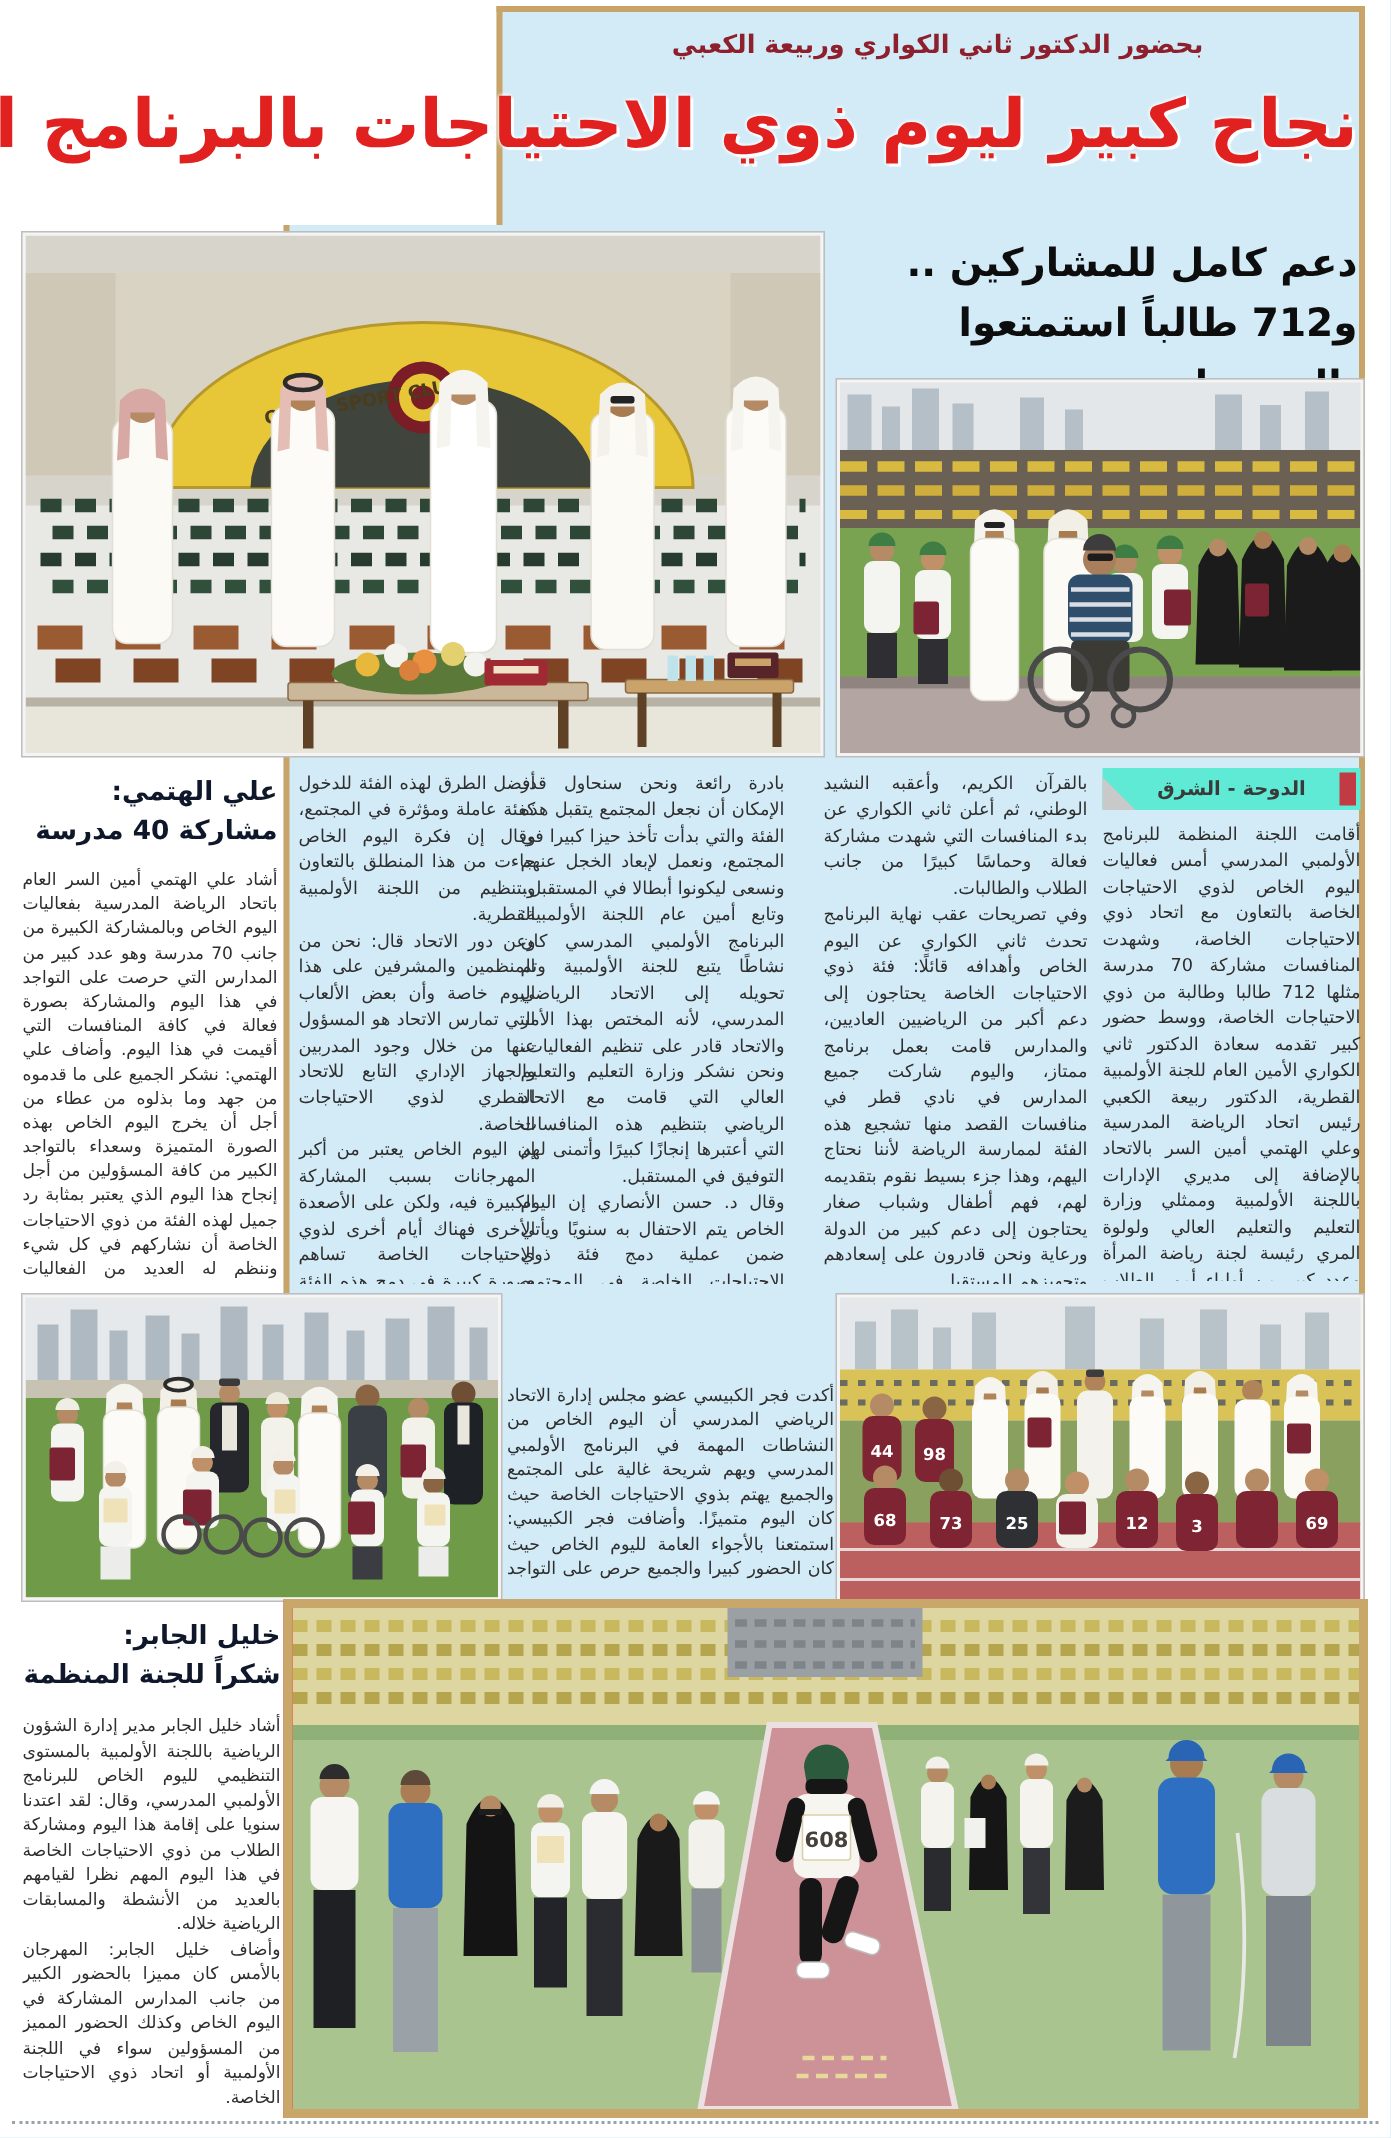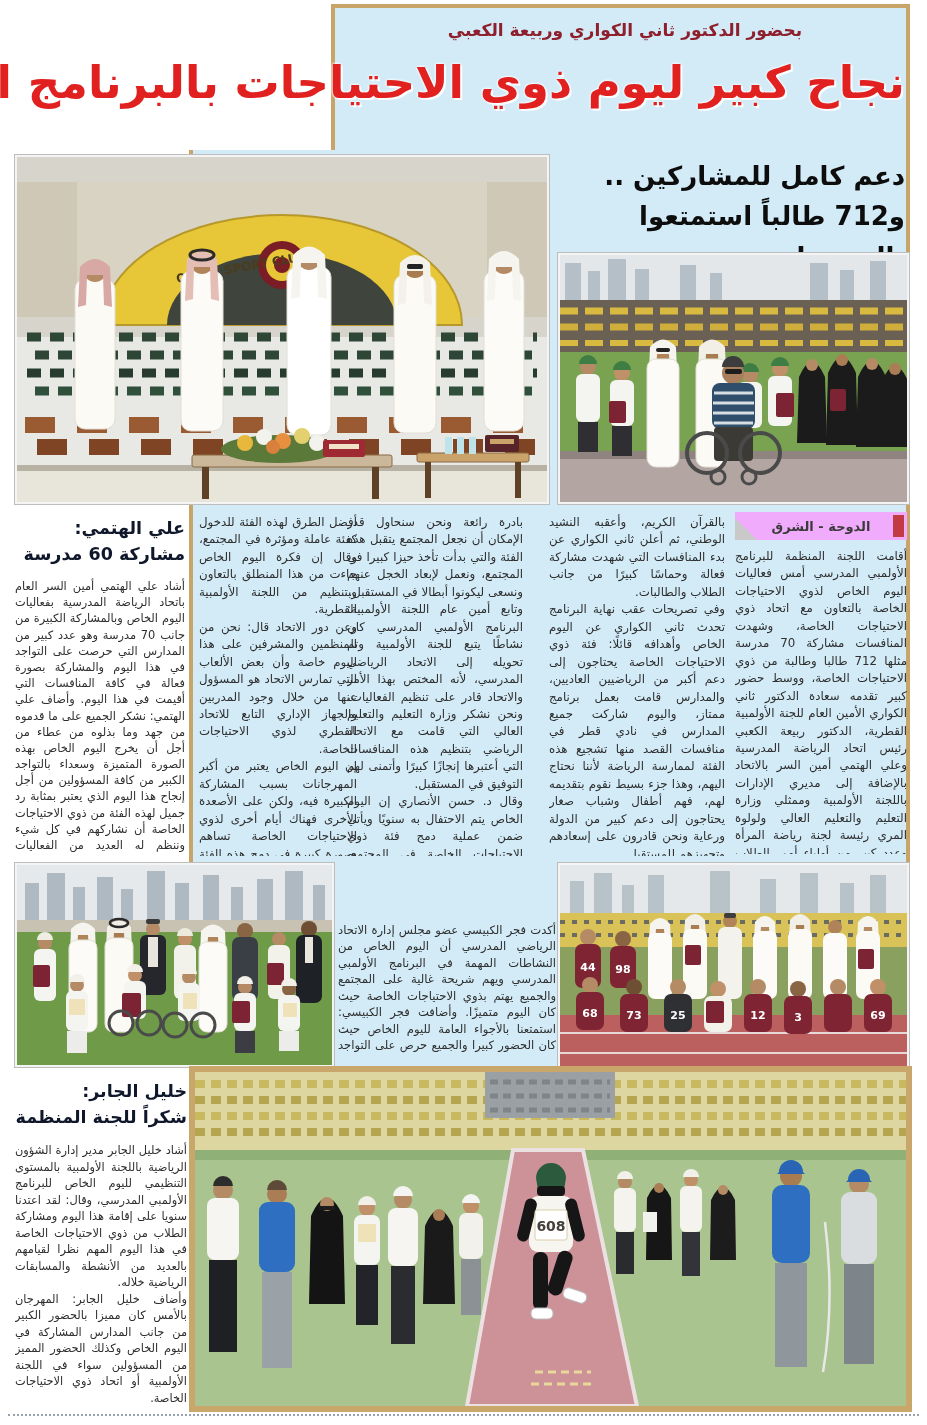--- a/index.html
+++ b/index.html
@@ -27,21 +27,21 @@
     right:22px;top:56px;direction:rtl;text-align:right;white-space:nowrap;
     font-size:45px;font-weight:bold;color:#e0211f;
     text-shadow:0 0 3px #fff,0 0 3px #fff,2px 2px 0 rgba(255,255,255,.9);
   }
   .subheadline{
     right:22px;top:156px;width:352px;direction:rtl;text-align:right;
     font-size:26px;font-weight:bold;color:#0d0d0d;line-height:1.55;
   }
   
   .dateline{
-    left:735px;top:512px;width:172px;height:28px;background:#f0abfc;
+    left:735px;top:512px;width:172px;height:28px;background:#5eead4;
     display:flex;align-items:center;justify-content:center;
     font-size:13px;font-weight:bold;color:#3a3a3a;direction:rtl;
   }
   .dateline .redsq{position:absolute;right:3px;top:3px;width:11px;height:22px;background:#c23b44;}
   .dateline .fold{
     position:absolute;left:0;bottom:0;width:0;height:0;
     border-bottom:22px solid #c9c9c9;border-right:22px solid transparent;
   }
   
   .col{
@@ -270,21 +270,21 @@
 وأضاف ثاني الكواري: ألاحظ تفاعلا كبيرا، وما شاهدناه أمس يعتبر</div>
 <div class="abs col" style="left:347px;top:514px;width:176px;height:342px;">بادرة رائعة ونحن سنحاول قدر الإمكان أن نجعل المجتمع يتقبل هذه الفئة والتي بدأت تأخذ حيزا كبيرا في المجتمع، ونعمل لإبعاد الخجل عنهم ونسعى ليكونوا أبطالا في المستقبل.
 وتابع أمين عام اللجنة الأولمبية: البرنامج الأولمبي المدرسي كان نشاطًا يتبع للجنة الأولمبية وتم تحويله إلى الاتحاد الرياضي المدرسي، لأنه المختص بهذا الأمر والاتحاد قادر على تنظيم الفعاليات، ونحن نشكر وزارة التعليم والتعليم العالي التي قامت مع الاتحاد الرياضي بتنظيم هذه المنافسات التي أعتبرها إنجازًا كبيرًا وأتمنى لهم التوفيق في المستقبل.
 وقال د. حسن الأنصاري إن اليوم الخاص يتم الاحتفال به سنويًا ويأتي ضمن عملية دمج فئة ذوي الاحتياجات الخاصة في المجتمع، ودمجهم من خلال المدارس يعتبر</div>
 <div class="abs col" style="left:199px;top:514px;width:158px;height:342px;">أفضل الطرق لهذه الفئة للدخول كفئة عاملة ومؤثرة في المجتمع، وقال إن فكرة اليوم الخاص جاءت من هذا المنطلق بالتعاون وبتنظيم من اللجنة الأولمبية القطرية.
 وعن دور الاتحاد قال: نحن من المنظمين والمشرفين على هذا اليوم خاصة وأن بعض الألعاب التي تمارس الاتحاد هو المسؤول عنها من خلال وجود المدربين والجهاز الإداري التابع للاتحاد القطري لذوي الاحتياجات الخاصة.
 إن اليوم الخاص يعتبر من أكبر المهرجانات بسبب المشاركة الكبيرة فيه، ولكن على الأصعدة الأخرى فهناك أيام أخرى لذوي الاحتياجات الخاصة تساهم بصورة كبيرة في دمج هذه الفئة ويعتبر من أفضل الطرق التي نعمل لتشجيع الطلاب والطالبات بها على الاندماج في المجتمع.</div>
 
 <div class="abs subhead" style="left:15px;top:515px;width:170px;">
   <div>علي الهتمي:</div>
-  <div>مشاركة 60 مدرسة</div>
+  <div>مشاركة 40 مدرسة</div>
 </div>
 <div class="abs col" style="left:15px;top:578px;width:170px;height:278px;font-size:11.4px;line-height:1.42;">أشاد علي الهتمي أمين السر العام باتحاد الرياضة المدرسية بفعاليات اليوم الخاص وبالمشاركة الكبيرة من جانب 70 مدرسة وهو عدد كبير من المدارس التي حرصت على التواجد في هذا اليوم والمشاركة بصورة فعالة في كافة المنافسات التي أقيمت في هذا اليوم. وأضاف علي الهتمي: نشكر الجميع على ما قدموه من جهد وما بذلوه من عطاء من أجل أن يخرج اليوم الخاص بهذه الصورة المتميزة وسعداء بالتواجد الكبير من كافة المسؤولين من أجل إنجاح هذا اليوم الذي يعتبر بمثابة رد جميل لهذه الفئة من ذوي الاحتياجات الخاصة أن نشاركهم في كل شيء وننظم له العديد من الفعاليات الرياضية.</div>
 
 <div class="abs photo" style="left:15px;top:863px;width:315px;height:200px;">
 <svg width="315" height="200" viewBox="0 0 315 200">
   <rect x="0" y="0" width="315" height="55" fill="#e6e9ec"></rect>
   <g fill="#aeb9c1">
     <rect x="8" y="18" width="14" height="37"></rect>
         <rect x="30" y="8" width="18" height="47"></rect>
         <rect x="56" y="22" width="12" height="33"></rect>

